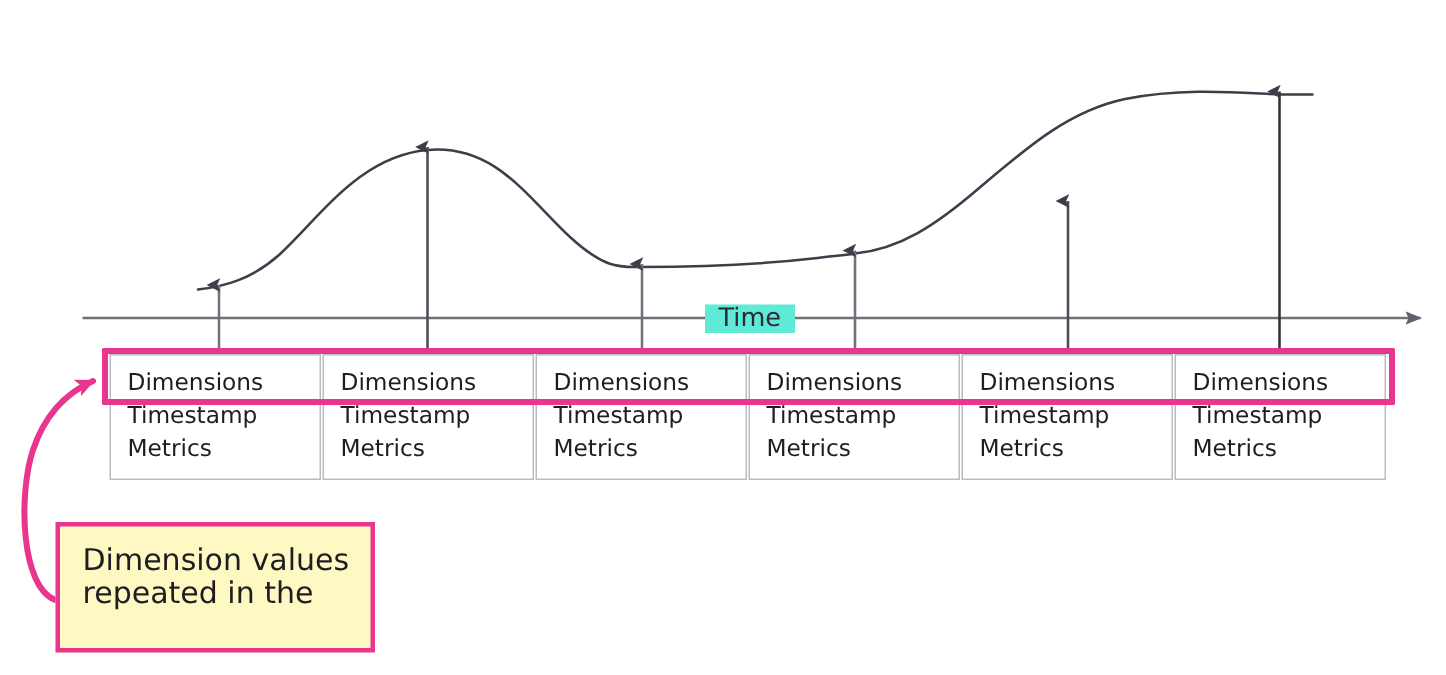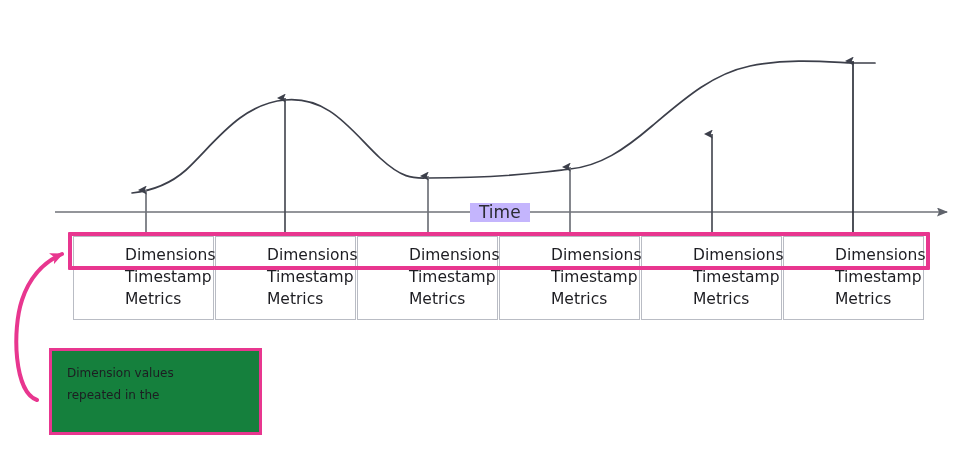--- a/index.html
+++ b/index.html
@@ -31,66 +31,64 @@
     height: 450px;
     overflow: visible;
   }
 
   
   .axis-label {
     position: absolute;
     font-family: "DejaVu Sans", "Liberation Sans", sans-serif;
     font-size: 17px;
     color: #2b2b33;
-    background: #c4b5fd;
+    background: #5eead4;
     padding: 0 9px;
     line-height: 19px;
     white-space: nowrap;
   }
 
   
   .record-box {
     position: absolute;
     box-sizing: border-box;
     background: #ffffff;
     border: 1px solid #b9bcc4;
     font-family: "DejaVu Sans", "Liberation Sans", sans-serif;
     font-size: 15.5px;
     color: #1d1d22;
     padding: 7px 0 7px 11px;
     line-height: 22px;
   }
   .record-box .field {
     display: block;
     white-space: nowrap;
-    margin-left: 40px;
   }
 
   
   .highlight-band {
     position: absolute;
     box-sizing: border-box;
     border: 4px solid #e8368f;
     background: transparent;
     border-radius: 1px;
     pointer-events: none;
   }
 
   
   .callout-note {
     position: absolute;
     box-sizing: border-box;
-    background: #15803d;
+    background: #fef9c3;
     border: 3px solid #e8368f;
     font-family: "DejaVu Sans", "Liberation Sans", sans-serif;
-    font-size: 12px;
+    font-size: 20px;
     color: #1d1d22;
     line-height: 22px;
     padding: 11px 12px 10px 15px;
-    margin-left: 12px;
   }
   .callout-note .line { display: block; white-space: nowrap; }
 </style>
 </head>
 <body>
 
 <div id="diagram-root">
 
   <svg class="layer" viewBox="0 0 964 450">
     <defs>

